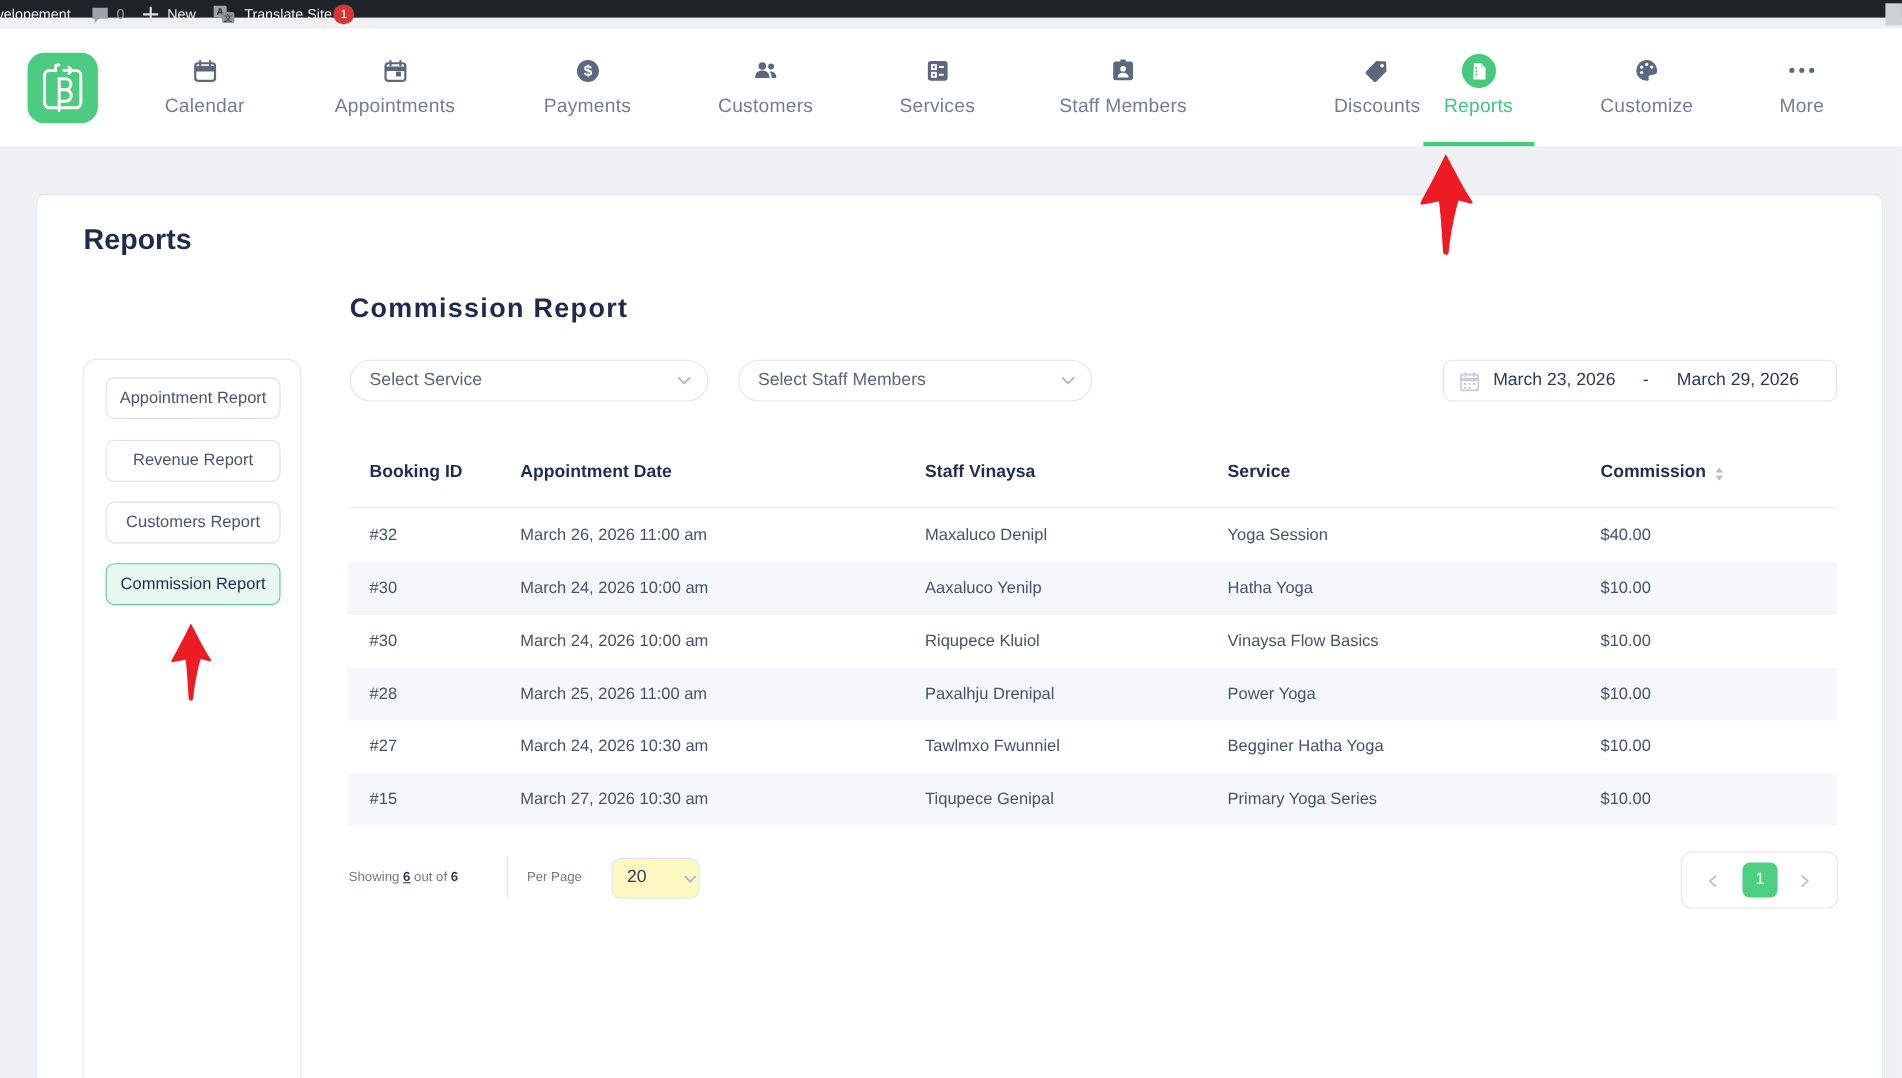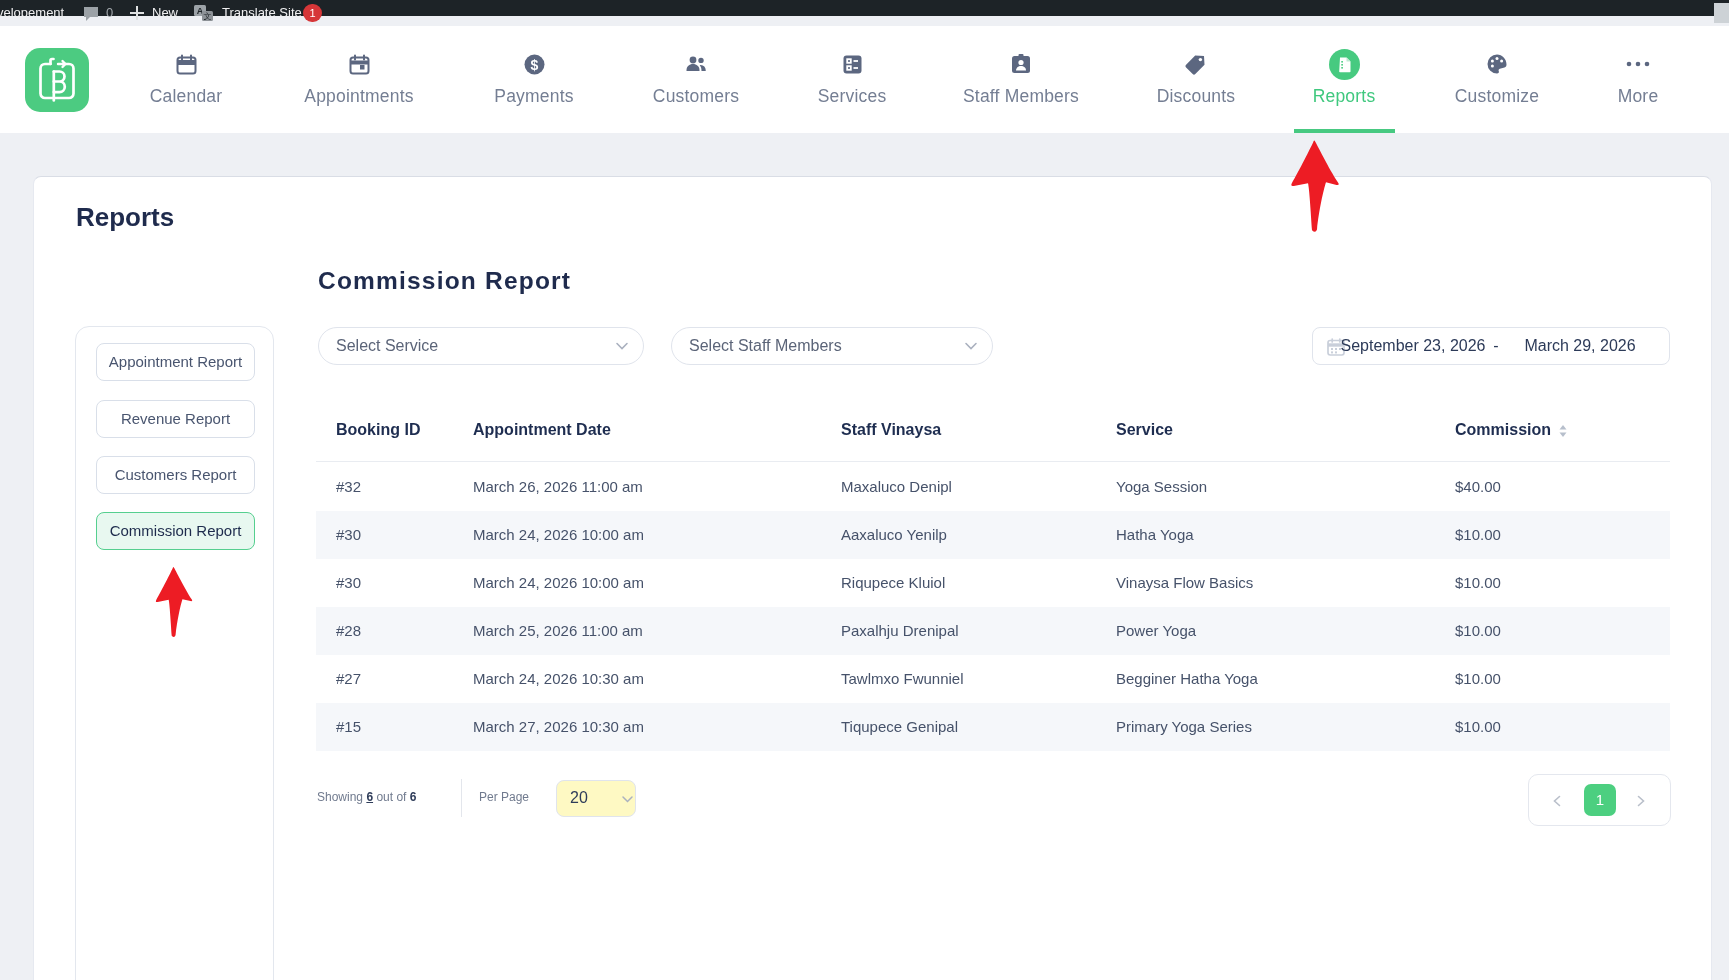--- a/index.html
+++ b/index.html
@@ -154,21 +154,21 @@
     <div class="ic">
         <svg width="20" height="22" viewBox="0 0 20 22">
           <rect x="1" y="3" width="18" height="17" rx="2.5" fill="#5c6780"></rect>
           <rect x="7.5" y="1" width="5" height="4" rx="1" fill="#5c6780"></rect>
           <circle cx="10" cy="9.5" r="2.6" fill="#fff"></circle>
           <path d="M5 17.5c0-2.7 2.2-4.4 5-4.4s5 1.7 5 4.4z" fill="#fff"></path>
         </svg>
       </div>
     <div class="lb">Staff Members</div>
   </div>
-  <div class="navitem" style="left:1096px;">
+  <div class="navitem" style="left:1152px;">
     <div class="ic">
         <svg width="22" height="22" viewBox="0 0 22 22">
           <path d="M10.2 2.5 19 3 l.5 8.8 -9.2 9.2 a1.8 1.8 0 0 1 -2.6 0 l-6.6 -6.6 a1.8 1.8 0 0 1 0 -2.6 z" fill="#5c6780"></path>
           <circle cx="15.4" cy="6.6" r="1.7" fill="#fff"></circle>
         </svg>
       </div>
     <div class="lb">Discounts</div>
   </div>
   <div class="navitem active" style="left:1244px;">
     <div class="ic">
@@ -243,21 +243,21 @@
         <path d="M5.2 1v3M12.8 1v3" stroke-linecap="round"></path>
       </g>
       <g fill="#c9cfda">
         <rect x="4" y="10" width="2" height="2"></rect>
         <rect x="8" y="10" width="2" height="2"></rect>
         <rect x="12" y="10" width="2" height="2"></rect>
         <rect x="4" y="13.4" width="2" height="2"></rect>
         <rect x="8" y="13.4" width="2" height="2"></rect>
       </g>
     </svg>
-  <span class="dtxt" style="left:20px;width:160px;text-align:center;">September 23, 2026</span>
+  <span class="dtxt" style="left:20px;width:160px;text-align:center;">March 23, 2026</span>
   <span class="dtxt" style="left:176px;width:14px;text-align:center;">-</span>
   <span class="dtxt" style="left:187px;width:160px;text-align:center;">March 29, 2026</span>
 </div>
 
 <span class="th" style="left:336px;">Booking ID</span>
 <span class="th" style="left:473px;">Appointment Date</span>
 <span class="th" style="left:841px;">Staff Vinaysa</span>
 <span class="th" style="left:1116px;">Service</span>
 <span class="th" style="left:1455px;">Commission</span>
 <svg class="abs" style="left:1557px;top:424px;" width="12" height="14" viewBox="0 0 12 14">

